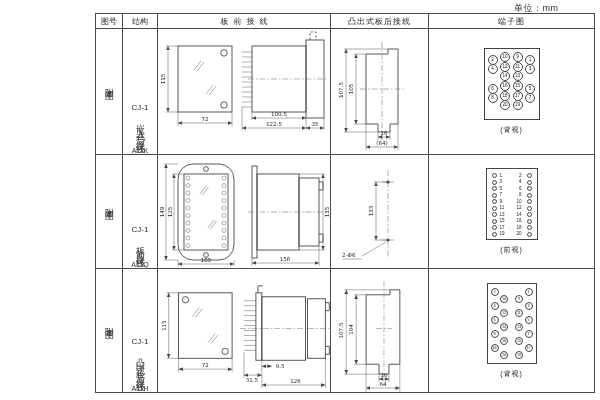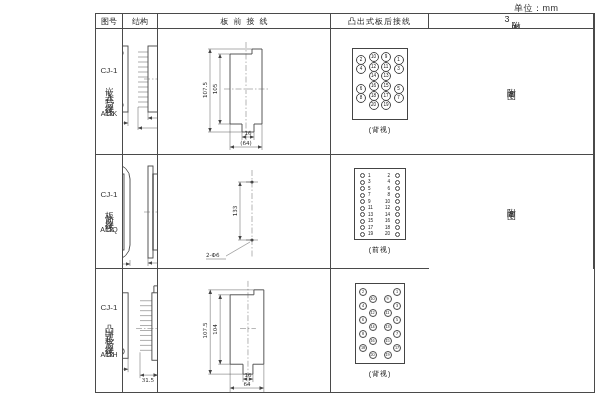--- a/index.html
+++ b/index.html
@@ -12,21 +12,21 @@
   .c{border-right:1px solid #4a4a4a;border-bottom:1px solid #4a4a4a;display:flex;flex-direction:column;
      align-items:center;justify-content:center;overflow:hidden;position:relative;}
   .c.last{border-right:none;}
   .c.bot{border-bottom:none;}
   .hd{font-size:8px;color:#1f1f1f;}
   .ls5{letter-spacing:5px;text-indent:5px;}
   .ls1{letter-spacing:1px;}
   .vtext{writing-mode:vertical-rl;text-orientation:upright;font-size:9px;letter-spacing:4px;line-height:1;}
   .model{font-size:8px;margin-bottom:4px;}
   .code{font-size:7px;margin-top:5px;}
-  .structcell{gap:1px;}
+  .structcell{gap:1px;justify-content:flex-end;}
   svg{display:block;}
   .ln{stroke:#454545;stroke-width:0.9;fill:none;}
   .thin{stroke:#5a5a5a;stroke-width:0.5;fill:none;}
   .dashed{stroke:#454545;stroke-width:0.8;fill:none;stroke-dasharray:2.5,1.8;}
   .cl{stroke:#6a6a6a;stroke-width:0.5;fill:none;stroke-dasharray:6,2,1.5,2;}
   .hole{fill:#fff;stroke:#454545;stroke-width:0.9;}
   .dot{fill:#454545;stroke:none;}
   text.dim{font-size:5.6px;fill:#2e2e2e;font-family:"DejaVu Sans",sans-serif;}
   .tbox{position:relative;border:1.2px solid #444;background:#fff;box-sizing:content-box;}
   .tc{position:absolute;border:0.8px solid #444;border-radius:50%;text-align:center;color:#222;
@@ -47,20 +47,21 @@
 </svg>
 
 <div class="unit">单位：mm</div>
 
 <div class="tbl">
 
   <div class="c hd">图号</div>
   <div class="c hd">结构</div>
   <div class="c hd ls5">板前接线</div>
   <div class="c hd ls1">凸出式板后接线</div>
+  <div class="c hd ls1 last">端子图</div>
 
   <div class="c">
     <div class="vtext">附图3</div>
   </div>
   <div class="c structcell">
     <div class="model">CJ-1</div>
     <div class="vtext">嵌入式后接线</div>
     <div class="code">A11K</div>
   </div>
   <div class="c">

